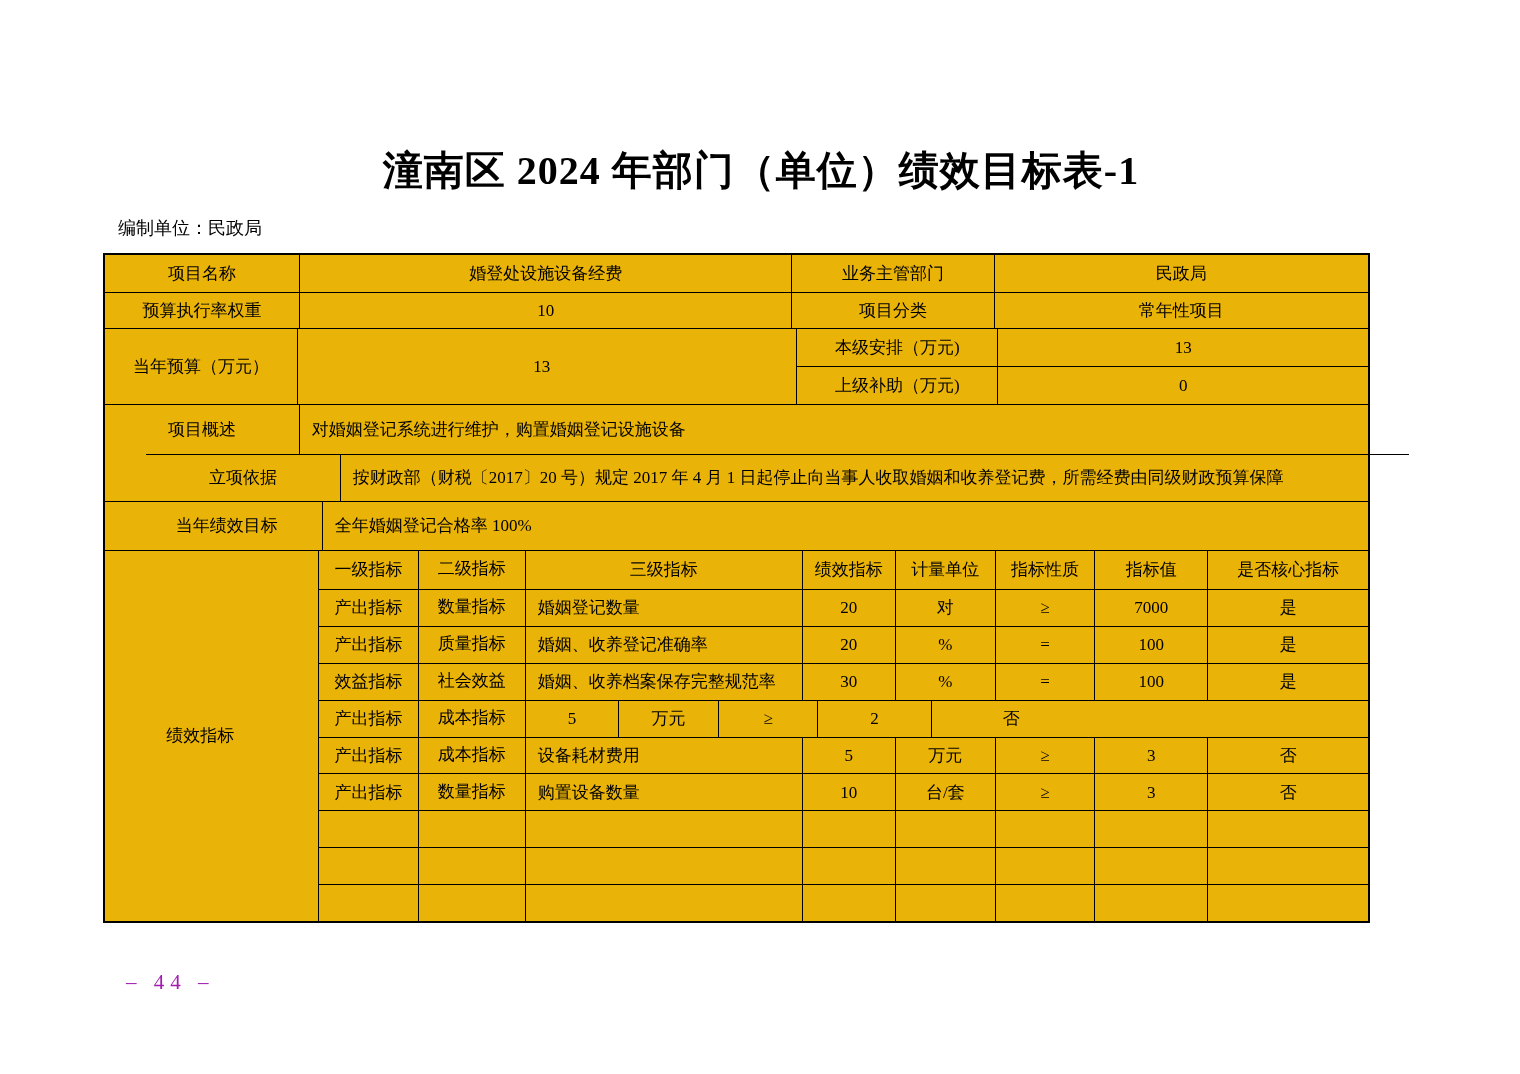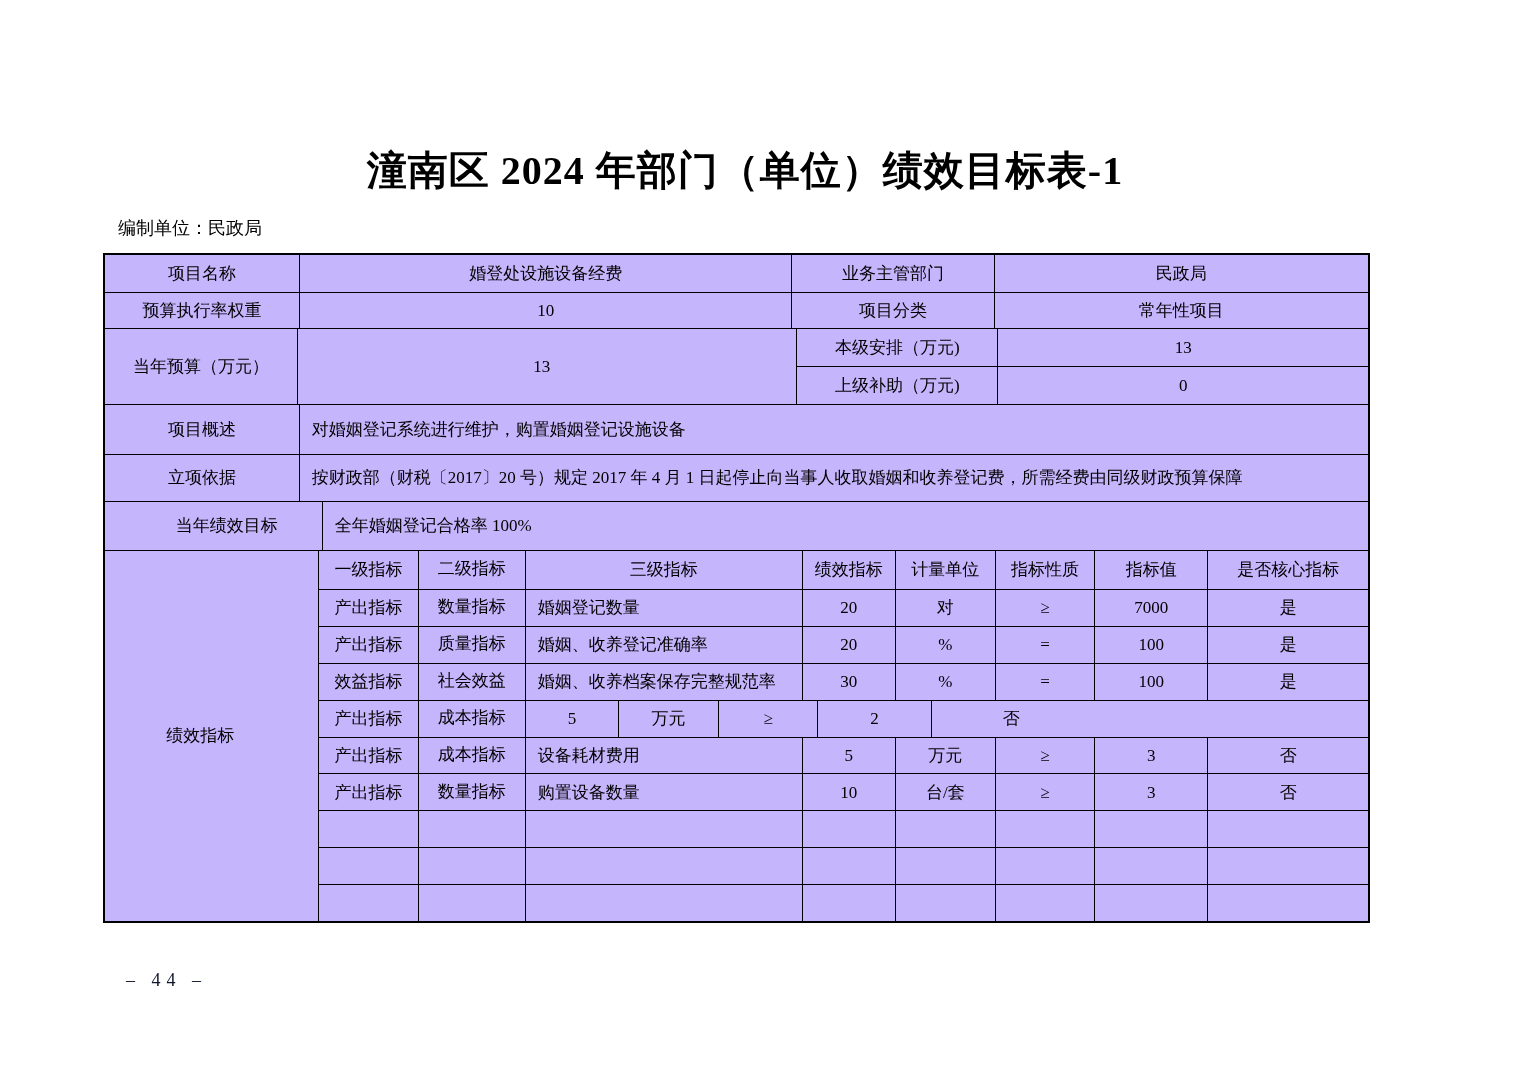--- a/index.html
+++ b/index.html
@@ -1,25 +1,25 @@
 <!DOCTYPE html>
 <html><head>
 <meta charset="utf-8">
 <style>
   * { margin:0; padding:0; box-sizing:border-box; }
   html,body { width:1520px; height:1074px; background:#ffffff;
     font-family:"Liberation Serif","DejaVu Serif",serif; color:#000; }
   #page { position:relative; width:1520px; height:1074px; background:#fff; overflow:hidden; }
 
-  .title { position:absolute; left:0; top:143px; width:1490px; text-align:center;
+  .title { position:absolute; left:16px; top:143px; width:1490px; text-align:center;
     font-size:40px; font-weight:bold; letter-spacing:1px; }
   .prepared { position:absolute; left:118px; top:216px; font-size:18px; }
-  .pageno { position:absolute; left:126px; top:970px; font-size:18px; letter-spacing:6px; color:#0f172a; }
-
-  .tbl { position:absolute; left:103px; top:253px; width:1267px; border:2px solid #000; background:#c4b5fd; }
+  .pageno { position:absolute; left:126px; top:970px; font-size:21px; letter-spacing:6px; color:#a21caf; }
+
+  .tbl { position:absolute; left:103px; top:253px; width:1267px; border:2px solid #000; background:#eab308; }
   .row { display:flex; width:100%; }
   .bt { border-top:1px solid #000; }
   .cell { display:flex; align-items:center; justify-content:center; text-align:center;
     font-size:17px; line-height:1.25; overflow:hidden; }
   .bl { border-left:1px solid #000; }
   .left { justify-content:flex-start; text-align:left; padding:2px 12px; }
 
   
   .wA { width:15.35%; }
   .wB { width:39.0%; }
@@ -36,21 +36,21 @@
   .irow { display:flex; width:100%; }
   .i1 { width:9.4%; }
   .i2 { width:10.2%;font-family:Liberation Mono, monospace; }
   .i3 { width:26.4%; }
   .i4 { width:8.9%; }
   .i5 { width:9.5%; }
   .i6 { width:9.5%; }
   .i7 { width:10.8%; }
   .i8 { width:15.3%; }
   .h37 { height:37px; } .h36 { height:36px; } .h38 { height:38px; }
-  .h50 { height:50px; } .h47 { height:47px; } .h49 { height:49px;padding-left:27px; }
+  .h50 { height:50px; } .h47 { height:47px;margin-left:41px; } .h49 { height:49px;padding-left:27px; }
   .h76 { height:76px; } .hInd { height:371px; }
 </style>
 </head>
 <body>
 
 <div id="page">
 
   <div class="title">潼南区 2024 年部门（单位）绩效目标表-1</div>
   <div class="prepared">编制单位：民政局</div>
 

